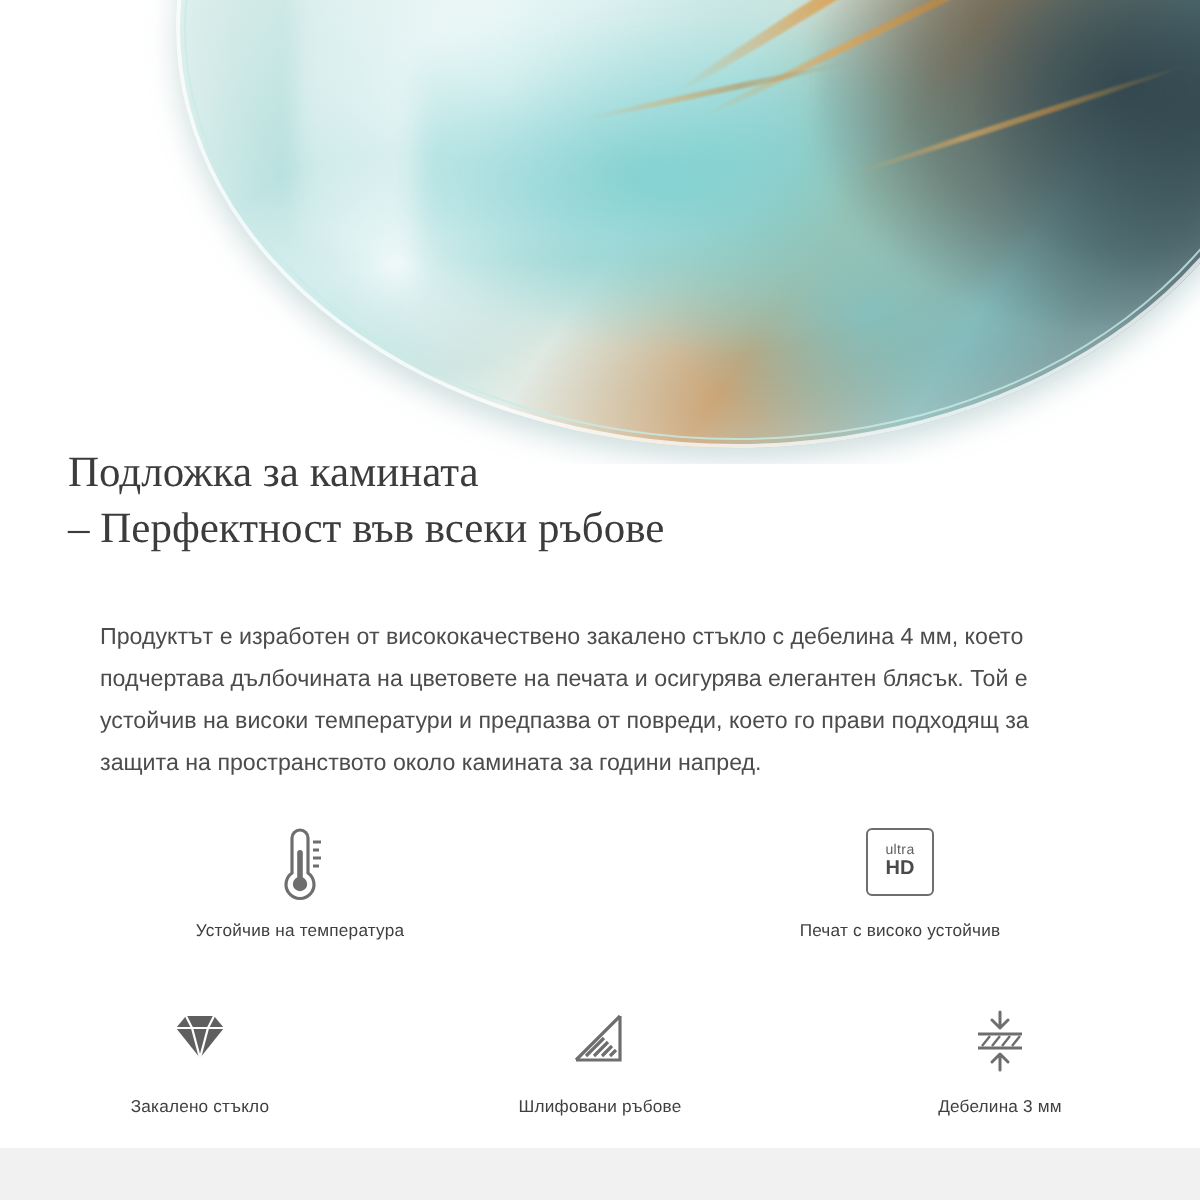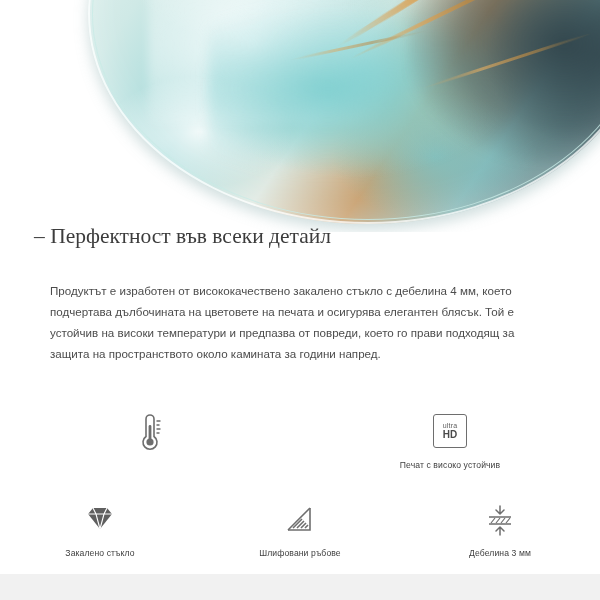--- a/index.html
+++ b/index.html
@@ -178,40 +178,42 @@
     <div class="vein v4"></div>
     <div class="vein v5"></div>
 
   </div>
   <div class="edge"></div>
   <div class="edge2"></div>
 </div>
 
 <div class="content">
   <div class="title">
-    <span class="l2">– Перфектност във всеки детайл</span>
+    <span>Подложка за камината</span>
+    <span class="l2">– Перфектност във всеки ръбове</span>
   </div>
   <div class="body-text">
     <p>Продуктът е изработен от висококачествено закалено стъкло с дебелина 4 мм, което подчертава дълбочината на цветовете на печата и осигурява елегантен блясък. Той е устойчив на високи температури и предпазва от повреди, което го прави подходящ за защита на пространството около камината за години напред.</p>
   </div>
 </div>
 
 <div class="features">
 
   <div class="frow">
 
     <div class="fcell">
       <div class="ficon">
         <svg width="40" height="44" viewBox="0 0 40 44" fill="none" stroke="#6e6e6e" stroke-width="1.6">
           <path d="M20 6a4 4 0 0 1 4 4v17.5a7 7 0 1 1-8 0V10a4 4 0 0 1 4-4z"></path>
           <circle cx="20" cy="33" r="3.6" fill="#6e6e6e" stroke="none"></circle>
           <rect x="18.6" y="16" width="2.8" height="15" rx="1.4" fill="#6e6e6e" stroke="none"></rect>
           <path d="M26.5 12h4M26.5 16h3M26.5 20h4M26.5 24h3"></path>
         </svg>
       </div>
+      <div class="flabel">Устойчив на температура</div>
     </div>
 
     <div class="fcell">
       <div class="ficon">
         <div class="ultrahd">
           <span class="u1">ultra</span>
           <span class="u2">HD</span>
         </div>
       </div>
       <div class="flabel">Печат с високо устойчив</div>

